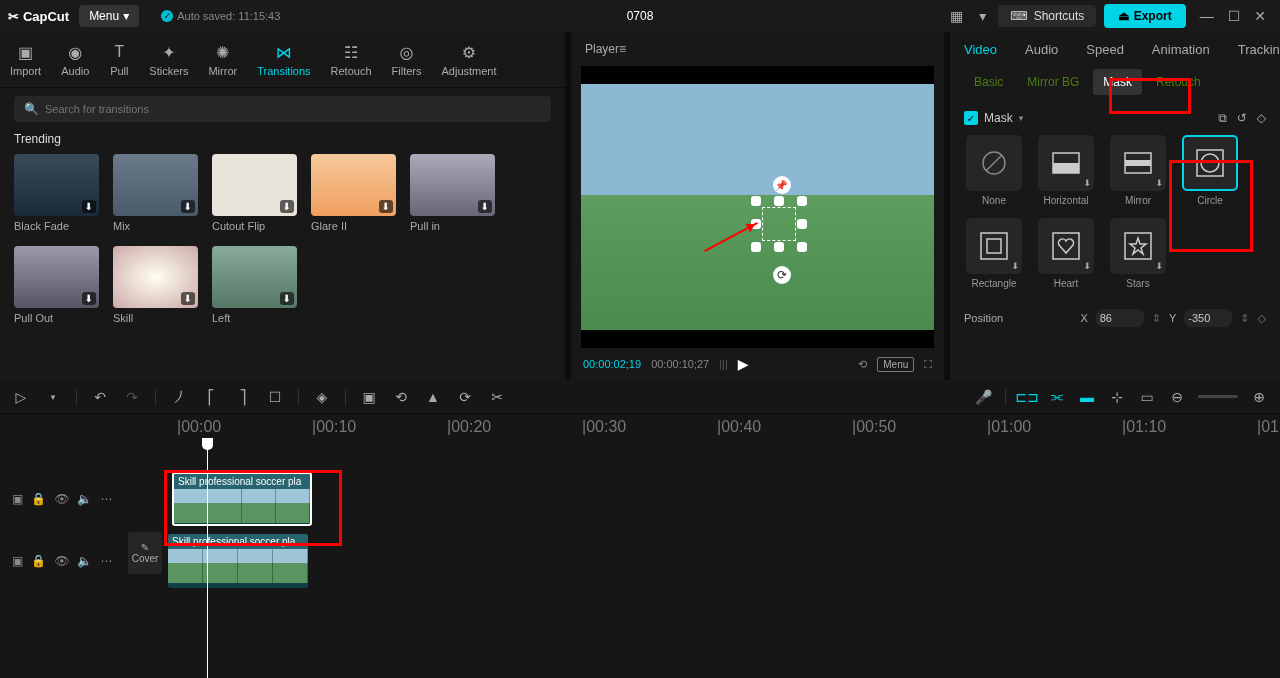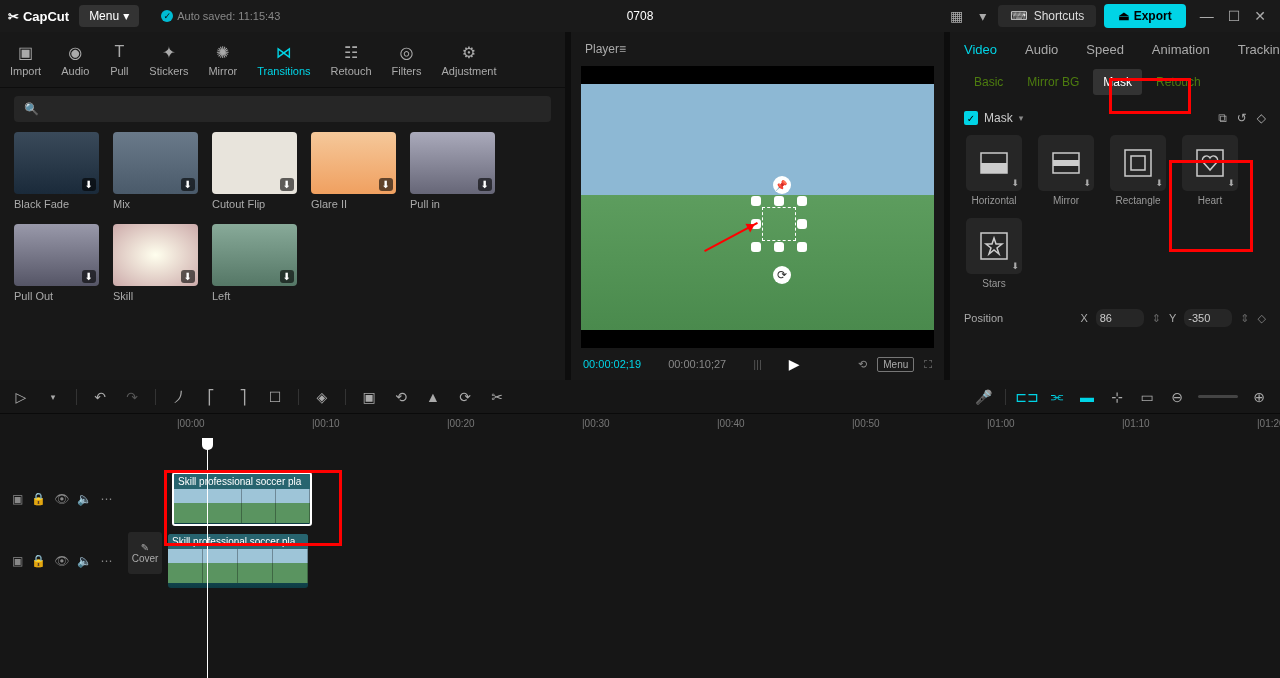--- a/index.html
+++ b/index.html
@@ -40,21 +40,21 @@
 .player-header { display: flex; justify-content: flex-start; padding: 10px 14px; color: #aaa; font-size: 12px; }
 .preview { margin: 0 10px; background: #000; flex: 1; position: relative; }
 .preview-image { position: absolute; top: 18px; left: 0; right: 0; bottom: 18px; background: linear-gradient(to bottom, #8db8d4 0%, #8db8d4 45%, #5d9d5e 45%, #4a8a4d 100%); }
 .mask-handles { position: absolute; left: 175px; top: 135px; width: 46px; height: 46px; }
 .mask-handle { position: absolute; width: 10px; height: 10px; background: #fff; border-radius: 3px; }
 .mask-center { position: absolute; left: 6px; top: 6px; right: 6px; bottom: 6px; border: 1px dashed #fff; }
 .pin-icon { position: absolute; left: 192px; top: 110px; width: 18px; height: 18px; background: #fff; border-radius: 50%; color: #333; display: flex; align-items: center; justify-content: center; font-size: 10px; }
 .rot-icon { position: absolute; left: 192px; top: 200px; width: 18px; height: 18px; background: #fff; border-radius: 50%; color: #333; display: flex; align-items: center; justify-content: center; font-size: 12px; }
 .red-arrow { position: absolute; left: 120px; top: 170px; width: 60px; height: 2px; background: #ff0000; transform: rotate(-28deg); }
 .red-arrow::before { content: ''; position: absolute; right: -2px; top: -4px; border: 5px solid transparent; border-left: 8px solid #ff0000; }
-.player-controls { display: flex; align-items: center; padding: 8px 12px; gap: 27px; color: #888; font-size: 11px; }
+.player-controls { display: flex; align-items: center; padding: 8px 12px; gap: 10px; color: #888; font-size: 11px; }
 .time-current { color: #00d4e6; }
 .play-btn { color: #fff; cursor: pointer; font-size: 14px; }
 .player-right-ctrls { margin-left: auto; display: flex; gap: 10px; align-items: center; }
 .ratio-btn { border: 1px solid #777; padding: 1px 5px; font-size: 10px; color: #aaa; border-radius: 2px; }
 
 .right-panel { width: 330px; background: #181818; padding: 0; }
 .right-tabs { display: flex; padding: 10px 14px 6px; gap: 28px; font-size: 13px; font-weight: 500; }
 .right-tab { color: #aaa; cursor: pointer; }
 .right-tab.active { color: #00d4e6; }
 .sub-tabs { display: flex; padding: 6px 14px; gap: 4px; font-size: 12px; }
@@ -75,21 +75,21 @@
 
 .timeline-area { background: #161616; height: 298px; display: flex; flex-direction: column; }
 .timeline-toolbar { height: 34px; display: flex; align-items: center; padding: 0 12px; gap: 14px; color: #aaa; font-size: 14px; border-bottom: 1px solid #0a0a0a; }
 .tl-sep { width: 1px; height: 16px; background: #333; }
 .tl-right { margin-left: auto; display: flex; gap: 12px; align-items: center; }
 .tl-icon-btn { cursor: pointer; display: inline-flex; align-items: center; justify-content: center; width: 18px; height: 16px; }
 .tl-active { color: #00d4e6; }
 
 .ruler { height: 24px; position: relative; background: #161616; padding-left: 172px; }
 .ruler-track { position: relative; height: 24px; }
-.ruler-tick { position: absolute; top: 4px; font-size: 10px; color: #777; }
+.ruler-tick { position: absolute; top: 4px; font-size: 16px; color: #777; }
 .playhead { position: absolute; top: 0; bottom: 0; left: 207px; width: 1px; background: #fff; z-index: 10; }
 .playhead::before { content: ''; position: absolute; top: -2px; left: -5px; width: 11px; height: 14px; background: #fff; border-radius: 2px 2px 5px 5px; }
 
 .tracks { flex: 1; overflow: hidden; padding-left: 0; position: relative; }
 .track { display: flex; align-items: center; height: 62px; padding: 2px 0; }
 .track-head { width: 128px; display: flex; align-items: center; gap: 8px; padding: 0 12px; color: #888; font-size: 12px; }
 .track-body { flex: 1; position: relative; height: 58px; }
 .clip { position: absolute; height: 54px; border-radius: 3px; overflow: hidden; background: linear-gradient(to bottom, #1e6b78 0%, #1e6b78 40%, #0e3b43 100%); top: 2px; }
 .clip-selected { border: 2px solid #fff; }
 .clip-label { background: rgba(40, 100, 110, 0.9); font-size: 10px; color: #fff; padding: 2px 4px; white-space: nowrap; overflow: hidden; }
@@ -175,21 +175,23 @@
         </div>
       <div class="tool-tab">
           <div class="tool-tab-icon">⚙</div>
           <span>Adjustment</span>
         </div>
     </div>
     <div class="left-content">
       <div class="trans-browser">
         <div class="search-box">
           <span>🔍</span>
-        </div>
+          <input placeholder="Search for transitions" style="">
+        </div>
+        <div class="section-title">Trending</div>
         <div class="thumb-grid">
           <div class="thumb-item">
               <div class="thumb-img" style="background:linear-gradient(#3a4a5a,#1a2a3a)">
                 <span class="thumb-dl">⬇</span>
               </div>
               <div class="thumb-label">Black Fade</div>
             </div>
           <div class="thumb-item">
               <div class="thumb-img" style="background:linear-gradient(#6a7a8a,#4a5a6a)">
                 <span class="thumb-dl">⬇</span>
@@ -293,37 +295,55 @@
         <span style="color:#888;font-size:9px">▾</span>
         <div class="mask-hdr-icons">
           <span>⧉</span>
           <span>↺</span>
           <span>◇</span>
         </div>
       </div>
       <div class="mask-grid">
         <div class="mask-item">
             <div class="mask-box">
+              <svg width="26" height="26">
+                <circle cx="13" cy="13" r="11" stroke="#888" stroke-width="1.5" fill="none"></circle>
+                <line x1="5" y1="21" x2="21" y2="5" stroke="#888" stroke-width="1.5"></line>
+              </svg>
+            </div>
+            <div class="mask-label">None</div>
+          </div>
+        <div class="mask-item">
+            <div class="mask-box">
               <svg width="28" height="22">
                 <rect x="1" y="1" width="26" height="20" stroke="#ccc" stroke-width="1.5" fill="none"></rect>
                 <rect x="1" y="11" width="26" height="10" fill="#ccc"></rect>
               </svg>
               <span class="mask-dl">⬇</span>
             </div>
             <div class="mask-label">Horizontal</div>
           </div>
         <div class="mask-item">
             <div class="mask-box">
               <svg width="28" height="22">
                 <rect x="1" y="1" width="26" height="20" stroke="#ccc" stroke-width="1.5" fill="none"></rect>
                 <rect x="1" y="8" width="26" height="6" fill="#ccc"></rect>
               </svg>
               <span class="mask-dl">⬇</span>
             </div>
             <div class="mask-label">Mirror</div>
+          </div>
+        <div class="mask-item">
+            <div class="mask-box selected">
+              <svg width="30" height="30">
+                <rect x="2" y="2" width="26" height="26" stroke="#ccc" stroke-width="1.5" fill="none"></rect>
+                <circle cx="15" cy="15" r="9" stroke="#ccc" stroke-width="1.5" fill="none"></circle>
+              </svg>
+            </div>
+            <div class="mask-label">Circle</div>
           </div>
         <div class="mask-item">
             <div class="mask-box">
               <svg width="30" height="30">
                 <rect x="2" y="2" width="26" height="26" stroke="#ccc" stroke-width="1.5" fill="none"></rect>
                 <rect x="8" y="8" width="14" height="14" stroke="#ccc" stroke-width="1.5" fill="none"></rect>
               </svg>
               <span class="mask-dl">⬇</span>
             </div>
             <div class="mask-label">Rectangle</div>

